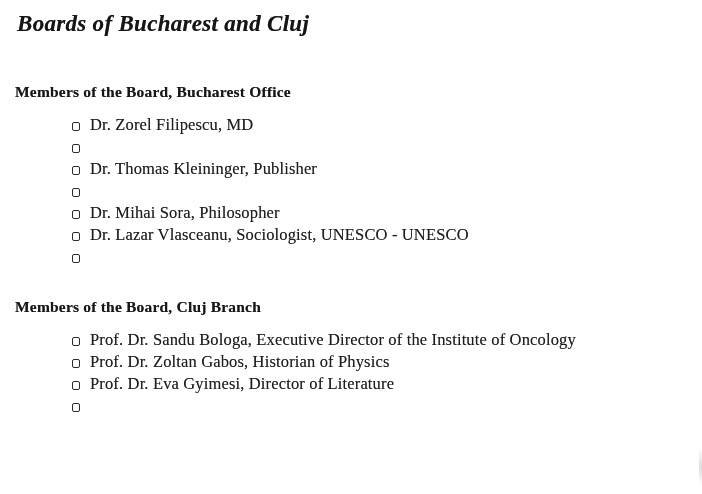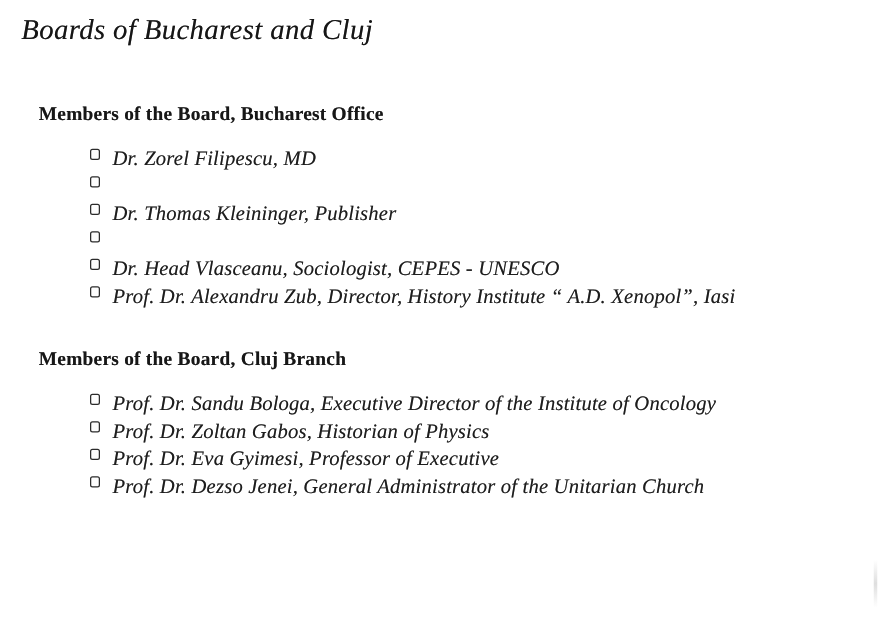--- a/index.html
+++ b/index.html
@@ -20,55 +20,55 @@
     width: 702px;
     height: 494px;
     padding: 10px 20px 0 15px;
     position: relative;
   }
   .doc-title {
     margin: 0;
     padding-left: 2px;
     font-size: 23px;
     line-height: 28px;
-    font-weight: normal;
+    font-weight: bold;
     font-style: italic;
     letter-spacing: 0.3px;
     color: #161616;
     text-shadow: 0 0 0.5px rgba(0,0,0,0.55);
   }
   .section-heading {
-    margin: 16px;
+    margin: 0;
     font-size: 15.5px;
     line-height: 18px;
     font-weight: bold;
     letter-spacing: 0.2px;
     color: #171717;
     text-shadow: 0 0 0.5px rgba(0,0,0,0.5);
   }
   .section-heading.first {
     margin-top: 45px;
   }
   .section-heading.second {
     margin-top: 30px;
   }
   .member-list {
     list-style: none;
     margin: 13px 0 0 0;
     padding: 0 0 0 57px;
   }
   .member-item {
     display: flex;
+    align-items: center;
     height: 22px;
     font-size: 16.5px;
     letter-spacing: 0.15px;
     white-space: nowrap;
     color: #1d1d1d;
     text-shadow: 0 0 0.4px rgba(0,0,0,0.45);
-    font-style: italic;
   }
   .square-bullet {
     flex: none;
     width: 6px;
     height: 7px;
     border: 1.6px solid #2b2b2b;
     border-radius: 2px;
     margin-right: 10px;
     margin-top: 2px;
     background: #fdfdfd;
@@ -102,44 +102,46 @@
     </li>
     <li class="member-item">
       <span class="square-bullet"></span>
       <span>Dr. Thomas Kleininger, Publisher</span>
     </li>
     <li class="member-item">
       <span class="square-bullet"></span>
     </li>
     <li class="member-item">
       <span class="square-bullet"></span>
-      <span>Dr. Head Vlasceanu, Sociologist, CEPES - UNESCO</span>
+      <span>Dr. Mihai Sora, Philosopher</span>
     </li>
     <li class="member-item">
       <span class="square-bullet"></span>
-      <span>Prof. Dr. Alexandru Zub, Director, History Institute “ A.D. Xenopol”, Iasi</span>
+      <span>Dr. Lazar Vlasceanu, Sociologist, UNESCO - UNESCO</span>
+    </li>
+    <li class="member-item">
+      <span class="square-bullet"></span>
     </li>
   </ul>
 
   <h2 class="section-heading second">Members of the Board, Cluj Branch</h2>
 
   <ul class="member-list">
     <li class="member-item">
       <span class="square-bullet"></span>
       <span>Prof. Dr. Sandu Bologa, Executive Director of the Institute of Oncology</span>
     </li>
     <li class="member-item">
       <span class="square-bullet"></span>
       <span>Prof. Dr. Zoltan Gabos, Historian of Physics</span>
     </li>
     <li class="member-item">
       <span class="square-bullet"></span>
-      <span>Prof. Dr. Eva Gyimesi, Professor of Executive</span>
+      <span>Prof. Dr. Eva Gyimesi, Director of Literature</span>
     </li>
     <li class="member-item">
       <span class="square-bullet"></span>
-      <span>Prof. Dr. Dezso Jenei, General Administrator of the Unitarian Church</span>
     </li>
   </ul>
 
   <div class="scan-artifact"></div>
 
 </div>
 
 </body></html>

